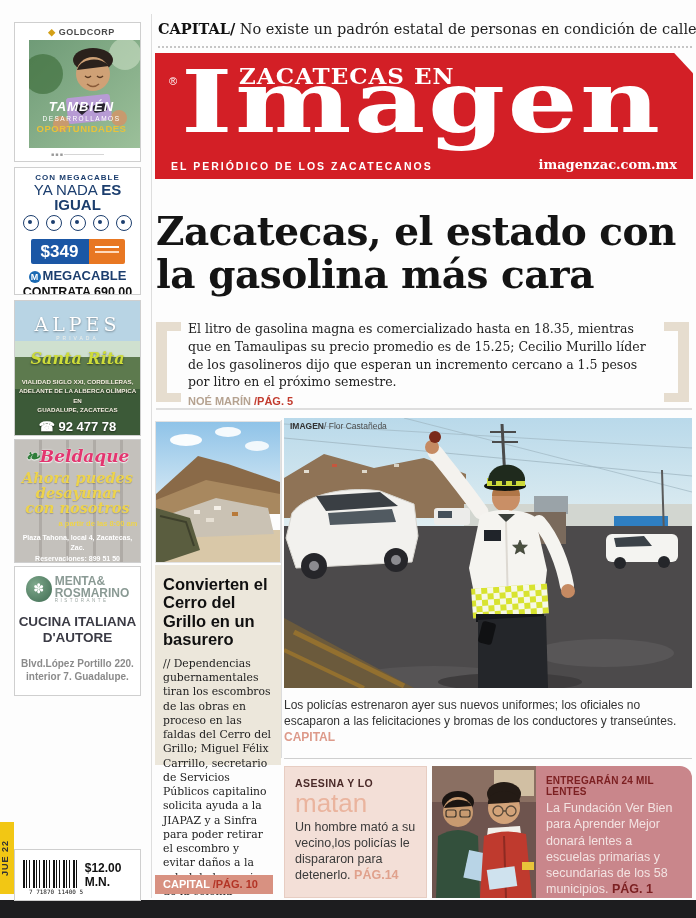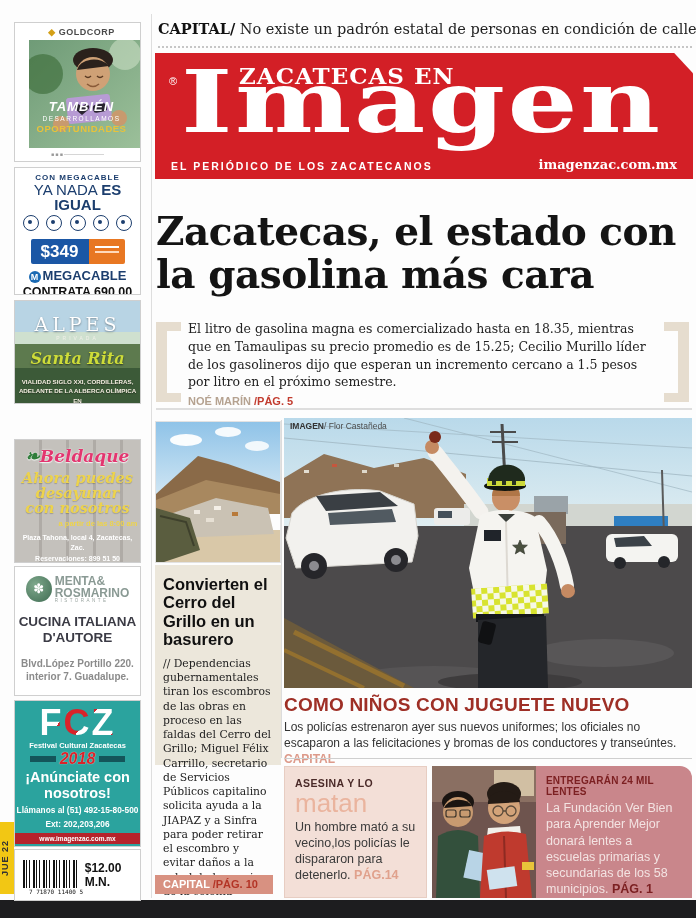--- a/index.html
+++ b/index.html
@@ -107,21 +107,21 @@
   .mc-ic{display:inline-block;width:14px;height:14px;border:1.3px solid #1c3e6e;border-radius:50%;margin:3px 1.5px 0 1.5px;position:relative;}
   .mc-ic::after{content:"";position:absolute;left:4px;top:4px;width:4px;height:4px;background:#1c3e6e;border-radius:50%;}
   #ad-mega .price-row{display:flex;justify-content:center;margin-top:4px;}
   #ad-mega .price{background:#1b57a5;color:#fff;font-weight:bold;font-size:17px;width:58px;height:25px;line-height:25px;border-radius:2px 0 0 2px;}
   #ad-mega .oran{background:#e87722;width:36px;height:25px;border-radius:0 2px 2px 0;position:relative;}
   #ad-mega .oran::after{content:"";position:absolute;left:6px;top:7px;width:24px;height:2px;background:#fff;box-shadow:0 5px 0 #ffd9bb;}
   #ad-mega .mlogo{margin-top:4px;font-weight:bold;font-size:13px;color:#1c3e6e;}
   #ad-mega .mlogo .mc{display:inline-block;width:12px;height:12px;border-radius:50%;background:#1b6ab3;color:#fff;font-size:9px;line-height:12px;margin-right:2px;}
   #ad-mega .cta{margin-top:2px;font-size:12.5px;font-weight:bold;color:#111;}
 
-  #ad-alpes{top:300px;height:104px;color:#fff;text-align:center;
+  #ad-alpes{top:300px;height:136px;color:#fff;text-align:center;
     background:linear-gradient(180deg,#b8d4e4 0 30%,#cfe0cf 30% 42%,#5d7a4e 42% 66%,#3c5a38 66% 100%);}
   #ad-alpes .brand{margin-top:12px;font-family:"DejaVu Serif",serif;font-size:19px;letter-spacing:4px;text-shadow:0 1px 2px #00000066;}
   #ad-alpes .sub{font-size:5px;letter-spacing:3px;color:#f0efe8;}
   #ad-alpes .script{margin-top:8px;font-family:"DejaVu Serif",serif;font-style:italic;font-weight:bold;font-size:16px;
     color:#cddc39;text-shadow:0 1px 2px #00000088;}
   #ad-alpes .addr{margin-top:9px;font-size:6.2px;font-weight:bold;color:#f3ecdf;line-height:1.5;text-shadow:0 1px 1px #00000066;}
   #ad-alpes .phone{margin-top:5px;font-size:13px;font-weight:bold;text-shadow:0 1px 2px #00000088;}
 
   #ad-beldaque{top:439px;height:124px;text-align:center;
     background:repeating-linear-gradient(90deg,#c4c1bc 0 24px,#afaba6 24px 27px);}
@@ -305,21 +305,20 @@
       <rect x="192" y="196" width="68" height="8" fill="#15171a"></rect>
       <path d="M194,202 L262,198 264,270 194,270 Z" fill="#24262a"></path>
       <rect x="196" y="204" width="14" height="22" rx="3" transform="rotate(14 203 215)" fill="#101113"></rect>
     </svg>
   </div>
   <div class="abs" id="photo-credit">
     <b>IMAGEN</b><span>/ Flor Castañeda</span>
   </div>
 
   <div class="abs" id="caption">
-    <div class="ct">COMO NIÑOS CON JUGUETE NUEVO</div>
     <div class="cb">
       <span>Los policías estrenaron ayer sus nuevos uniformes; los oficiales no escaparon a las felicitaciones y bromas de los conductores y transeúntes. </span><span class="tag">CAPITAL</span>
     </div>
   </div>
   <div class="abs" id="rule2"></div>
 
   <div class="abs" id="matan">
     <div class="k">ASESINA Y LO</div>
     <div class="t">matan</div>
     <div class="b">
@@ -462,32 +461,20 @@
     <div class="title">
       <div>CUCINA ITALIANA</div>
       <div>D'AUTORE</div>
     </div>
     <div class="addr">
       <div>Blvd.López Portillo 220.</div>
       <div>interior 7. Guadalupe.</div>
     </div>
   </div>
 
-  <div class="ad" id="ad-fcz">
-    <div class="logo">FCZ</div>
-    <div class="name">Festival Cultural Zacatecas</div>
-    <div class="year">2018</div>
-    <div class="title">
-      <div>¡Anúnciate con</div>
-      <div>nosotros!</div>
-    </div>
-    <div class="ph">Llámanos al (51) 492-15-80-500</div>
-    <div class="ph">Ext: 202,203,206</div>
-    <div class="web">www.imagenzac.com.mx</div>
-  </div>
 
   <div class="ad" id="ad-price">
     <div id="barcode"></div>
     <div id="barcode-digits">7 71870 11400 5</div>
     <div id="price-amt">$12.00 M.N.</div>
   </div>
 
   <div class="abs" id="edge-tab">JUE 22</div>
 
 </div>

